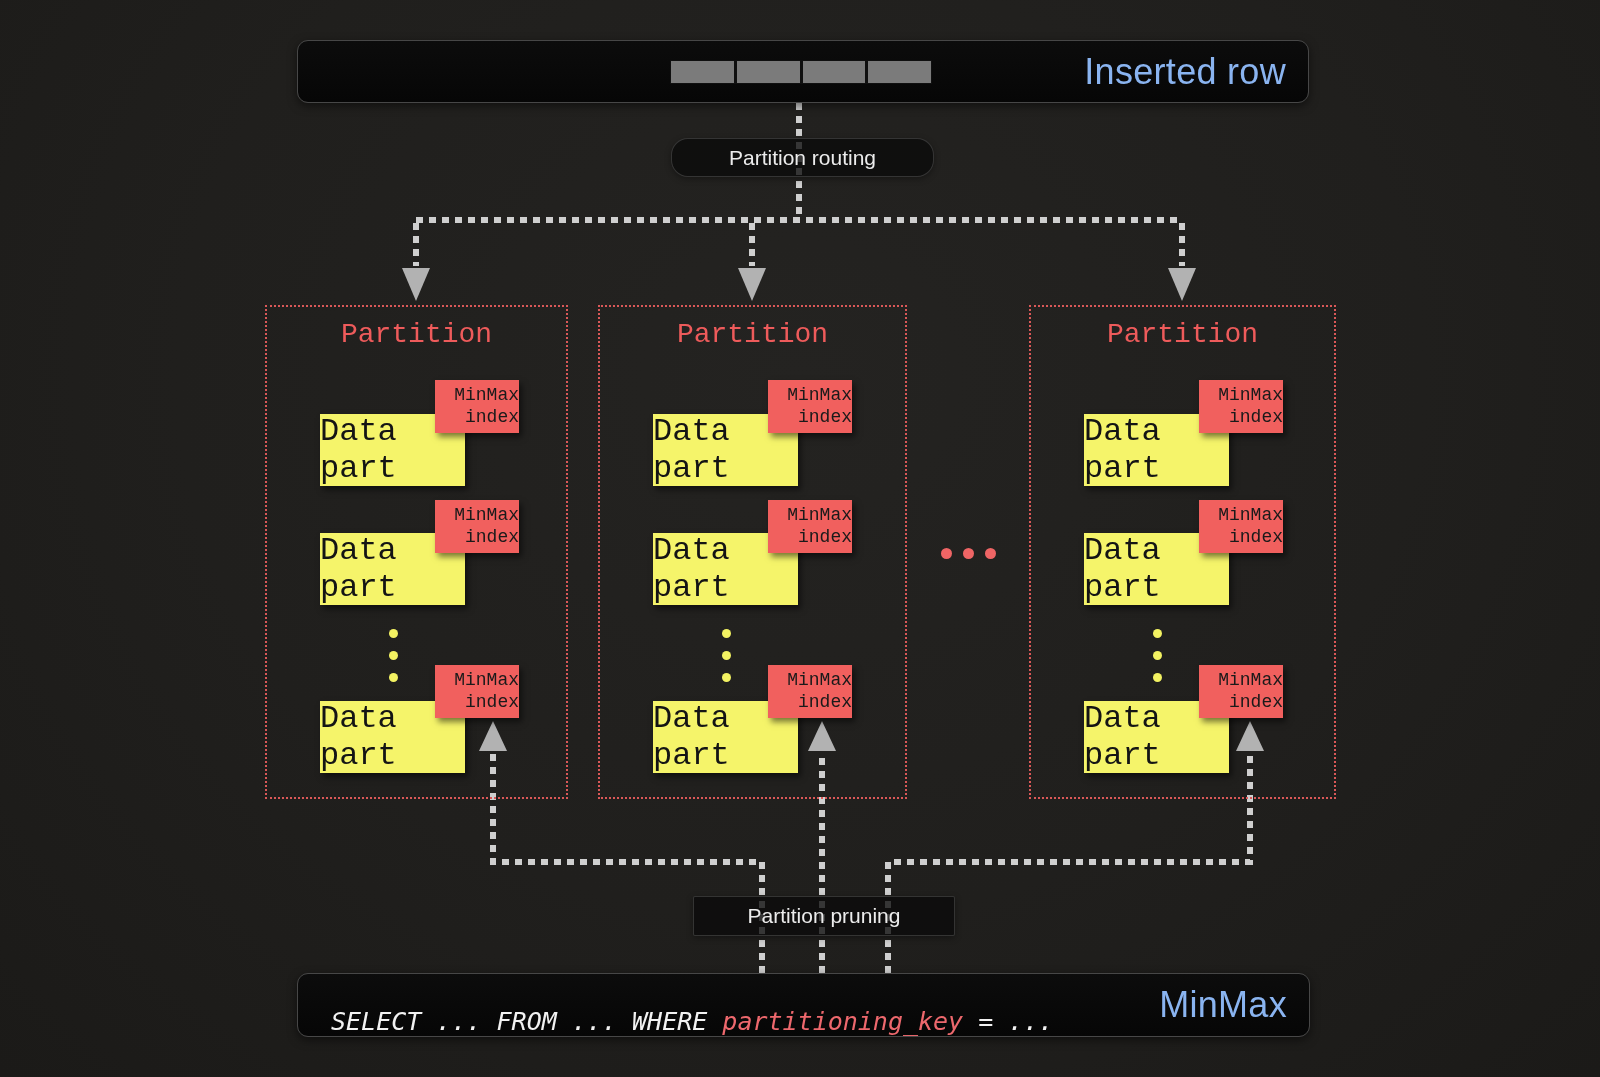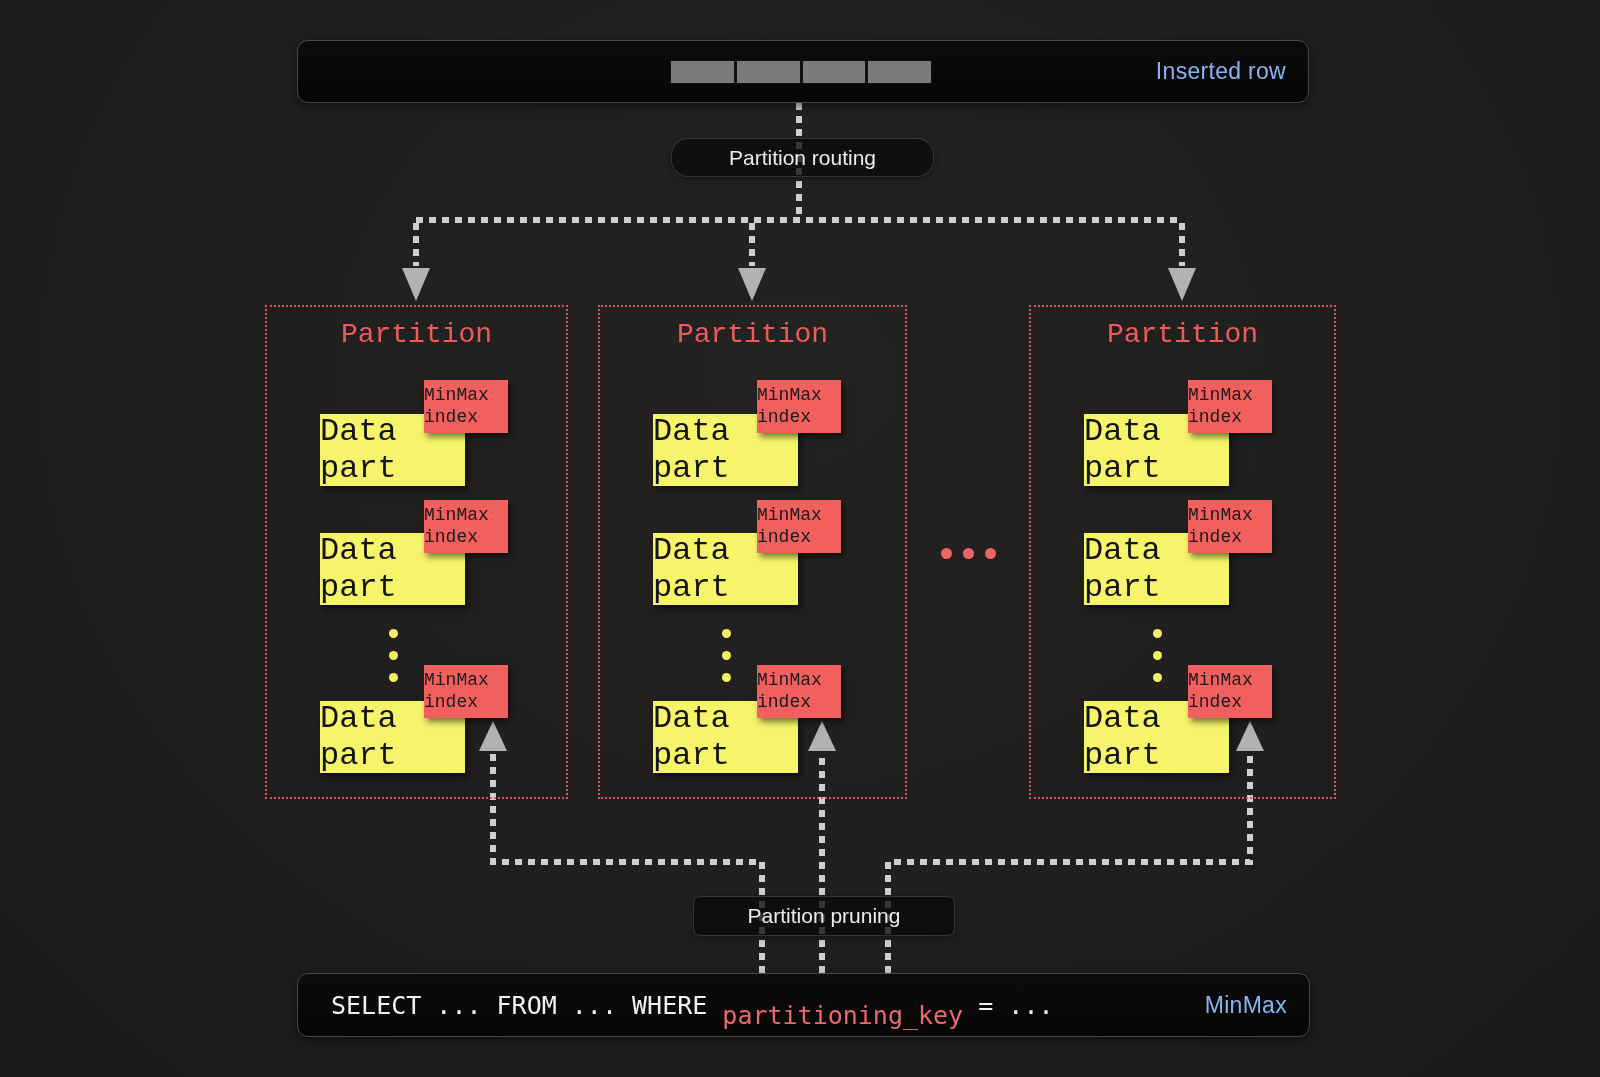--- a/index.html
+++ b/index.html
@@ -17,41 +17,41 @@
     border:1px solid #474747;
     border-radius:11px;
     box-shadow:0 3px 10px rgba(0,0,0,0.5);
     display:flex;align-items:center;
   }
   .top-box{left:297px;top:40px;width:1010px;height:61px;}
   .query-box{left:297px;top:973px;width:1011px;height:62px;}
   .blue-label{
     position:absolute;right:22px;top:0;height:100%;
     display:flex;align-items:center;
-    font-size:23px;color:#8ab4f0;letter-spacing:0.3px;
+    font-size:36px;color:#8ab4f0;letter-spacing:0.3px;
   }
   
   .row-bar{
     position:absolute;left:372px;top:19px;width:262px;height:24px;
     display:flex;gap:3px;background:#101010;border:1px solid #101010;
     box-sizing:border-box;
   }
   .row-bar .cell{flex:1;background:#7b7b7b;}
   
   .pill{
     position:absolute;
     background:rgba(10,10,10,0.78);
     border:1px solid rgba(150,150,150,0.28);
     border-radius:17px;
     display:flex;align-items:center;justify-content:center;
     color:#ececec;font-size:21px;
     box-shadow:0 2px 6px rgba(0,0,0,0.35);
   }
   .pill-routing{left:671px;top:138px;width:261px;height:37px;}
-  .pill-pruning{left:693px;top:896px;width:260px;height:38px;border-radius:7px;}
+  .pill-pruning{left:693px;top:896px;width:260px;height:38px;border-radius:2px;}
   
   .partition{
     position:absolute;top:305px;height:494px;
     border:2px dotted #da5858;
     box-sizing:border-box;
     font-family:Liberation Mono, monospace;
   }
   .partition-left{left:265px;width:303px;}
   .partition-mid{left:598px;width:309px;}
   .partition-right{left:1029px;width:307px;}
@@ -61,46 +61,46 @@
   }
   .datapart{
     position:absolute;left:53px;width:145px;height:72px;
     background:#f5f46a;
     box-shadow:3px 4px 6px rgba(0,0,0,0.5);
     display:flex;align-items:center;justify-content:center;
     color:#141414;font-size:32px;
     z-index:1;
   }
   .minmax{
-    position:absolute;left:157px;width:84px;height:53px;
+    position:absolute;left:168px;width:84px;height:53px;
     background:#f1605e;
     box-shadow:3px 4px 6px rgba(0,0,0,0.5);
     display:flex;align-items:center;justify-content:center;
-    text-align:left;color:#1a1a1a;font-size:18px;line-height:1.17;
+    text-align:right;color:#1a1a1a;font-size:18px;line-height:1.17;
     z-index:2;
   }
   .p1-yellow{top:107px;} .p1-tag{top:73px;}
   .p2-yellow{top:226px;} .p2-tag{top:193px;}
   .p3-yellow{top:394px;} .p3-tag{top:358px;}
   .vdot{
     position:absolute;left:122px;width:9px;height:9px;border-radius:50%;
     background:#f3f262;
   }
   .vdot1{top:322px;} .vdot2{top:344px;} .vdot3{top:366px;}
   .hdot{
     position:absolute;top:548px;width:11px;height:11px;border-radius:50%;
     background:#ef6565;
   }
   .hdot1{left:941px;} .hdot2{left:963px;} .hdot3{left:985px;}
   
   .sql{
     position:absolute;left:33px;top:0;height:100%;
-    display:flex;align-items:center;
+    display:flex;align-items:flex-end;
     font-family:"DejaVu Sans Mono", monospace;
-    font-size:25px;color:#f2f2f2;white-space:pre;
+    font-size:25px;color:#f2f2f2;white-space:pre;font-style:italic;
   }
   .sql .key{color:#ed686d;margin-top:20px;}
   svg.wires{position:absolute;left:0;top:0;z-index:0;}
   .over{z-index:3;}
 </style>
 </head>
 <body>
 
 <div class="canvas">
 

